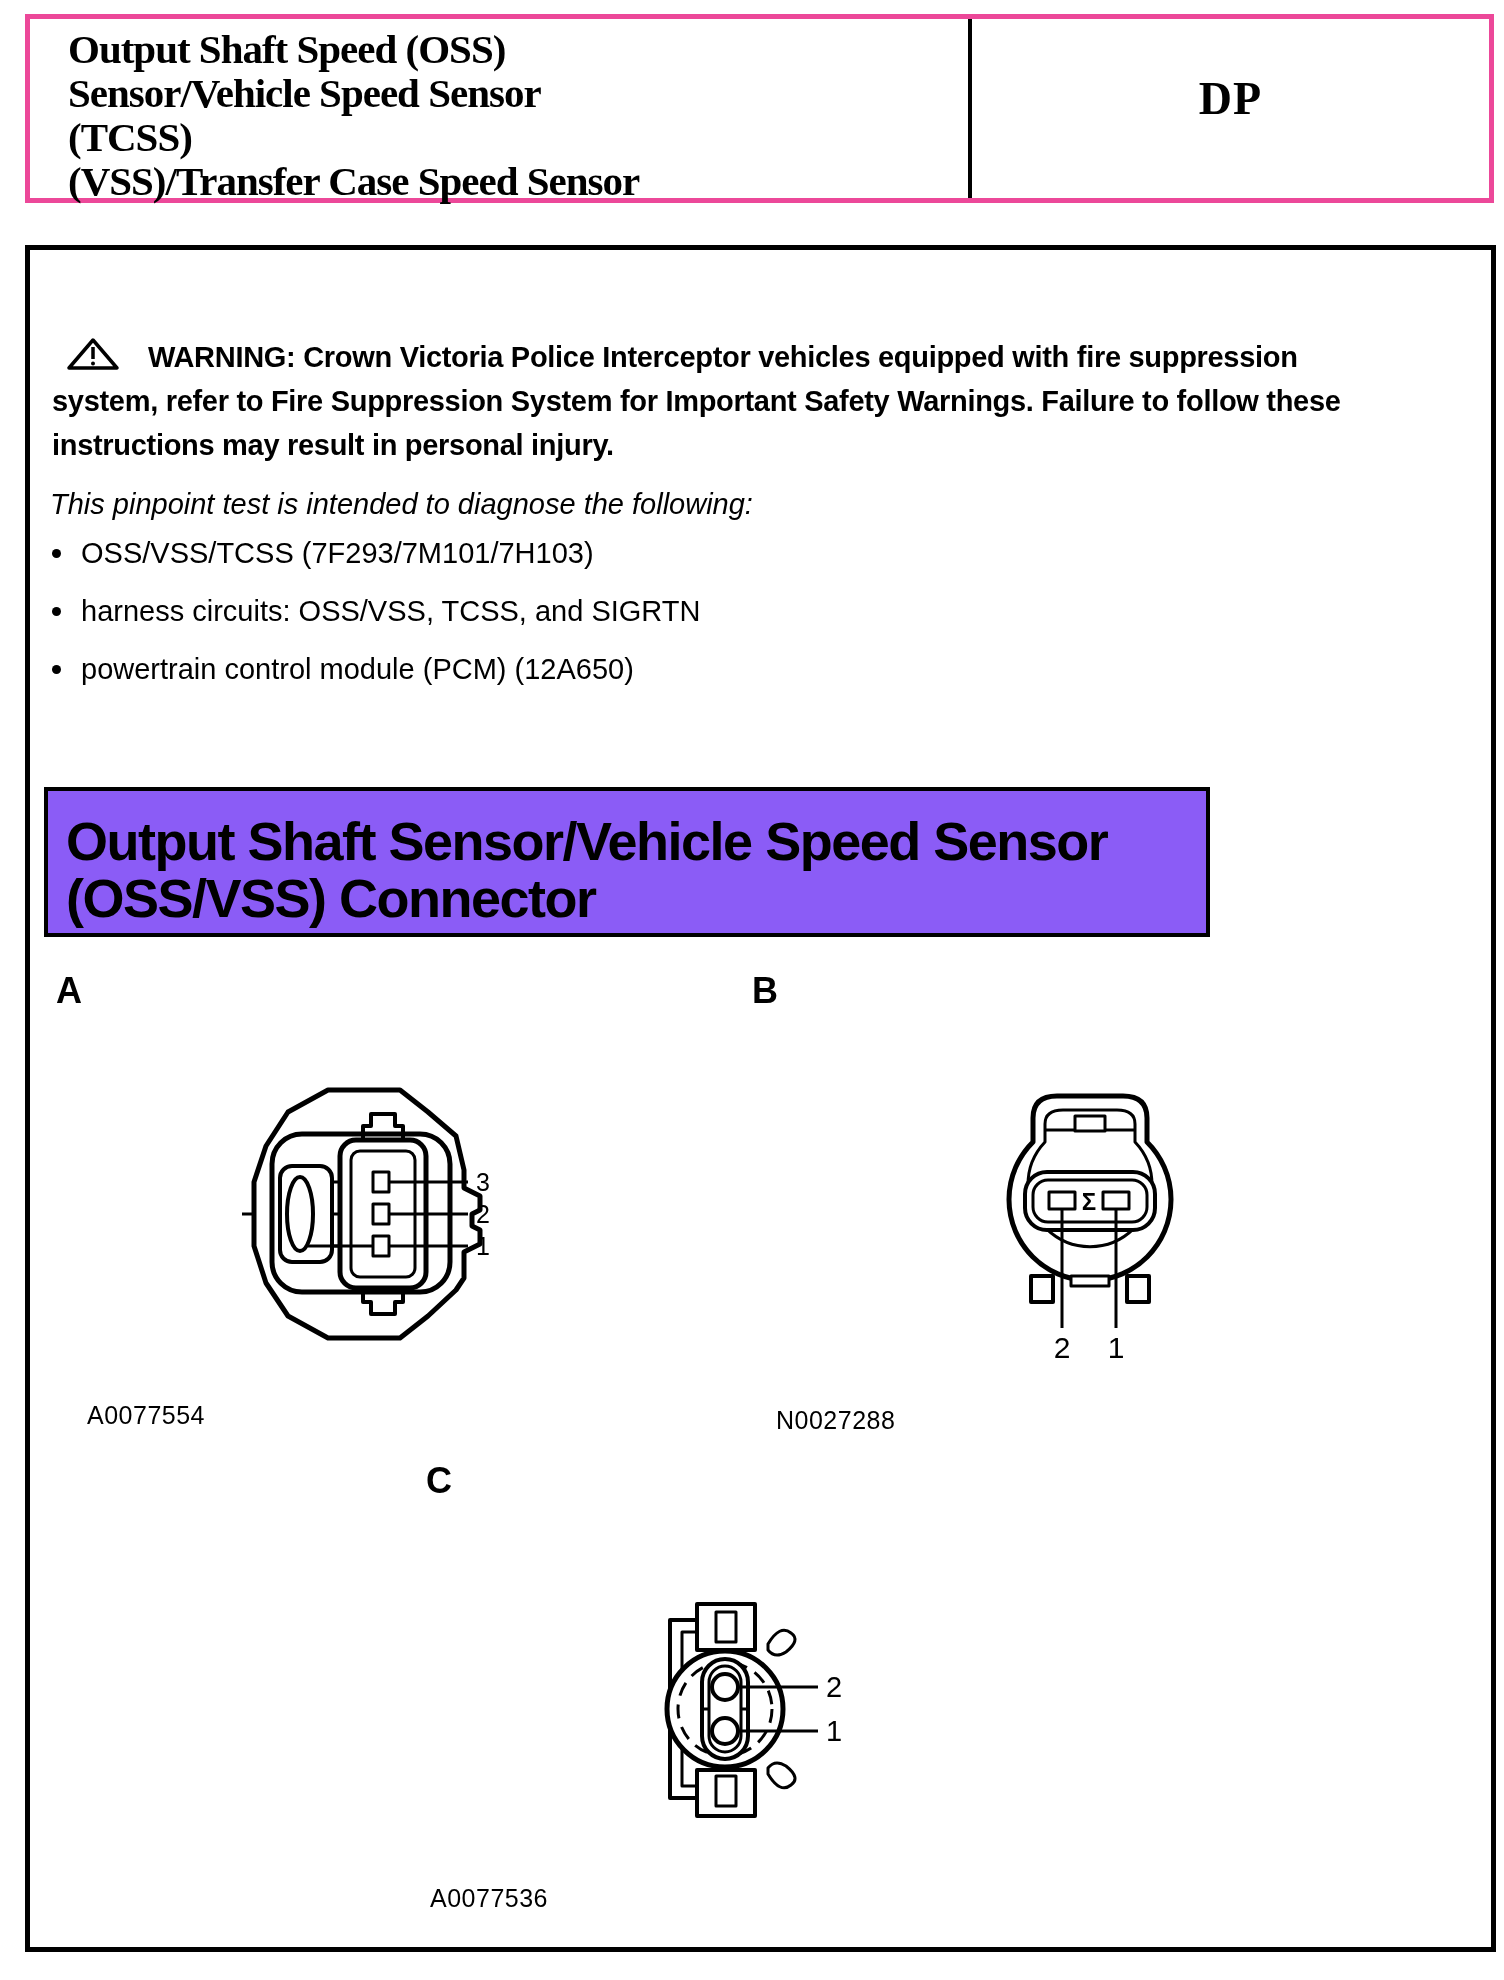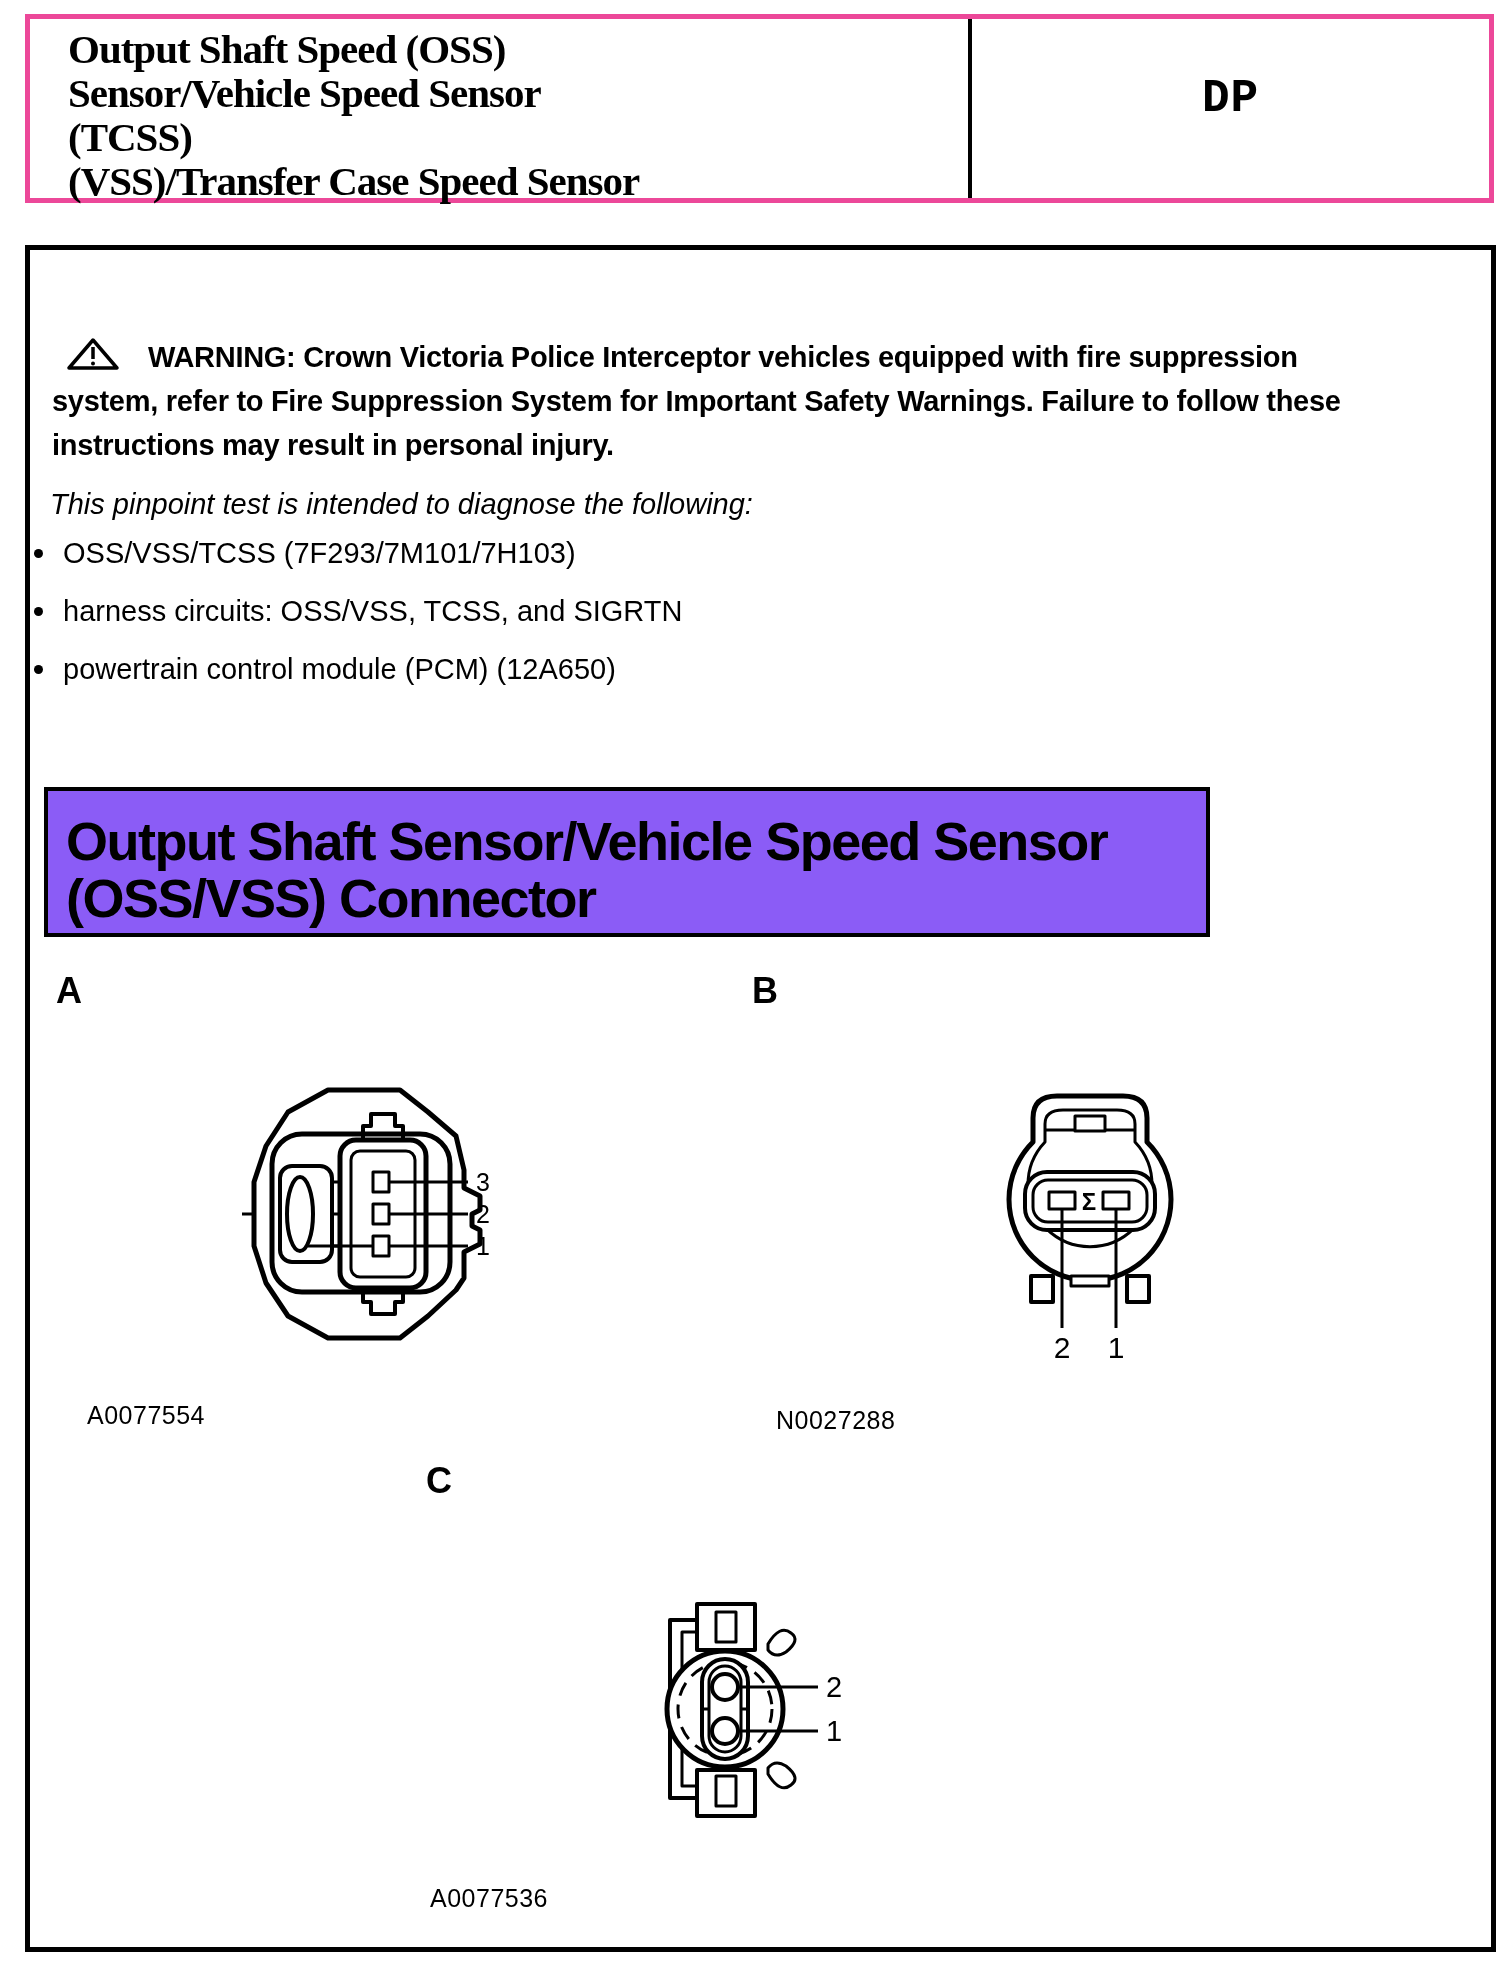--- a/index.html
+++ b/index.html
@@ -17,40 +17,40 @@
     padding:8px 10px 0 38px;
   }
   .title-line{
     font-family:"Liberation Serif",serif;font-weight:bold;
     font-size:41px;line-height:44px;letter-spacing:-1px;white-space:nowrap;
   }
   .header-right{
     flex:1;display:flex;align-items:center;justify-content:center;
   }
   .header-code{
-    font-family:Liberation Mono, monospace;font-weight:bold;font-size:46px;
+    font-family:Liberation Serif, serif;font-weight:bold;font-size:46px;
     letter-spacing:1px;margin-top:-20px;text-align:right;
   }
   
   .content-box{
     position:absolute;left:25px;top:245px;width:1471px;height:1707px;
     border:5px solid #000;box-sizing:border-box;background:#fff;
   }
   .content-box > *{position:absolute;}
   
   .warning{left:22px;top:85px;width:1135px;}
   .warn-icon{position:absolute;left:14px;top:2px;width:54px;height:34px;}
   .warn-line{
     font-weight:bold;font-size:29px;line-height:44px;letter-spacing:-0.3px;
     white-space:nowrap;
   }
   .warn-line.first{padding-left:96px;}
   
   .intro{left:20px;top:238px;font-size:29px;white-space:nowrap;font-style:italic;}
-  .bullets{left:4px;top:288px;}
+  .bullets{left:22px;top:288px;}
   .bullet-row{display:flex;align-items:center;height:30px;margin-bottom:28px;}
   .dot{width:9px;height:9px;border-radius:50%;background:#000;margin-right:20px;flex:none;}
   .bullet-text{font-size:29px;white-space:nowrap;}
   
   .section-box{
     left:14px;top:537px;width:1166px;height:150px;border:4px solid #000;
     box-sizing:border-box;padding:22px 0 0 18px;background:#8b5cf6;
   }
   .section-line{
     font-weight:bold;font-size:54px;line-height:57px;letter-spacing:-1.5px;

